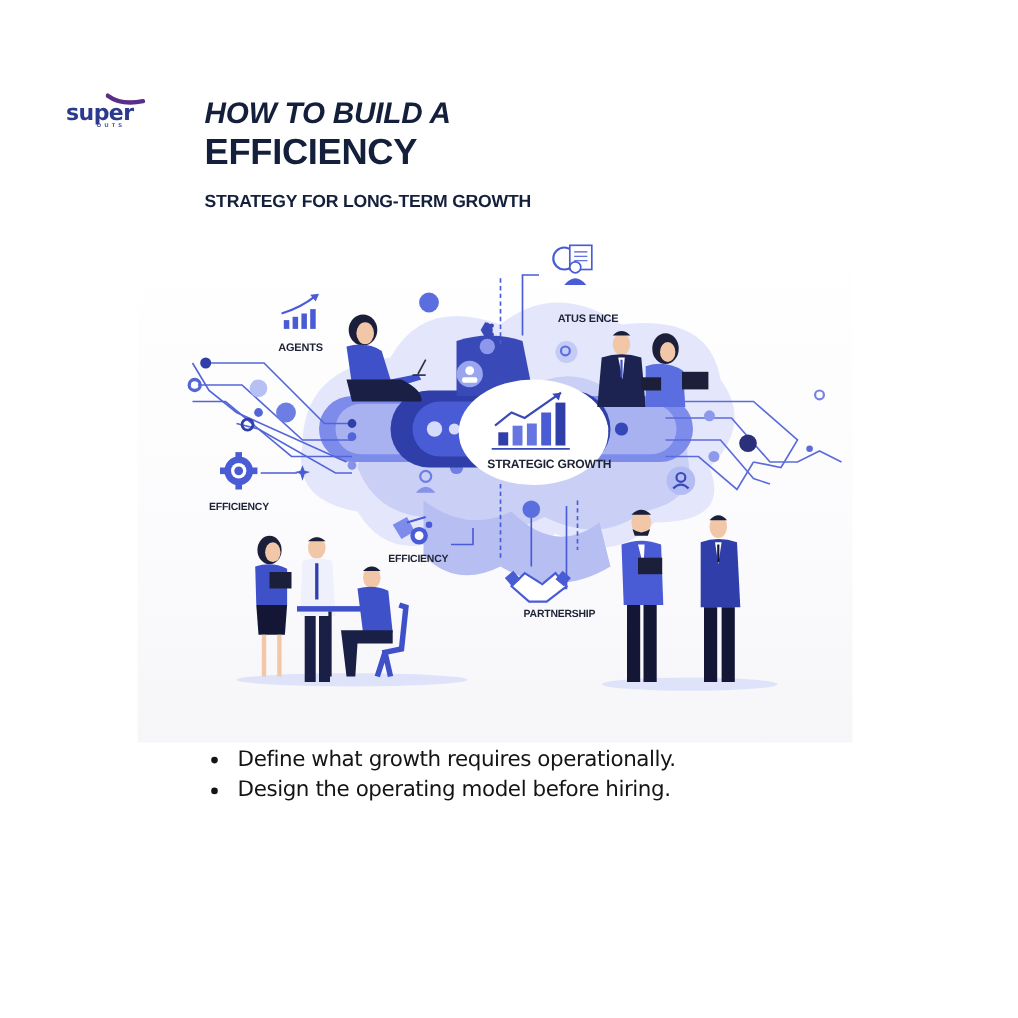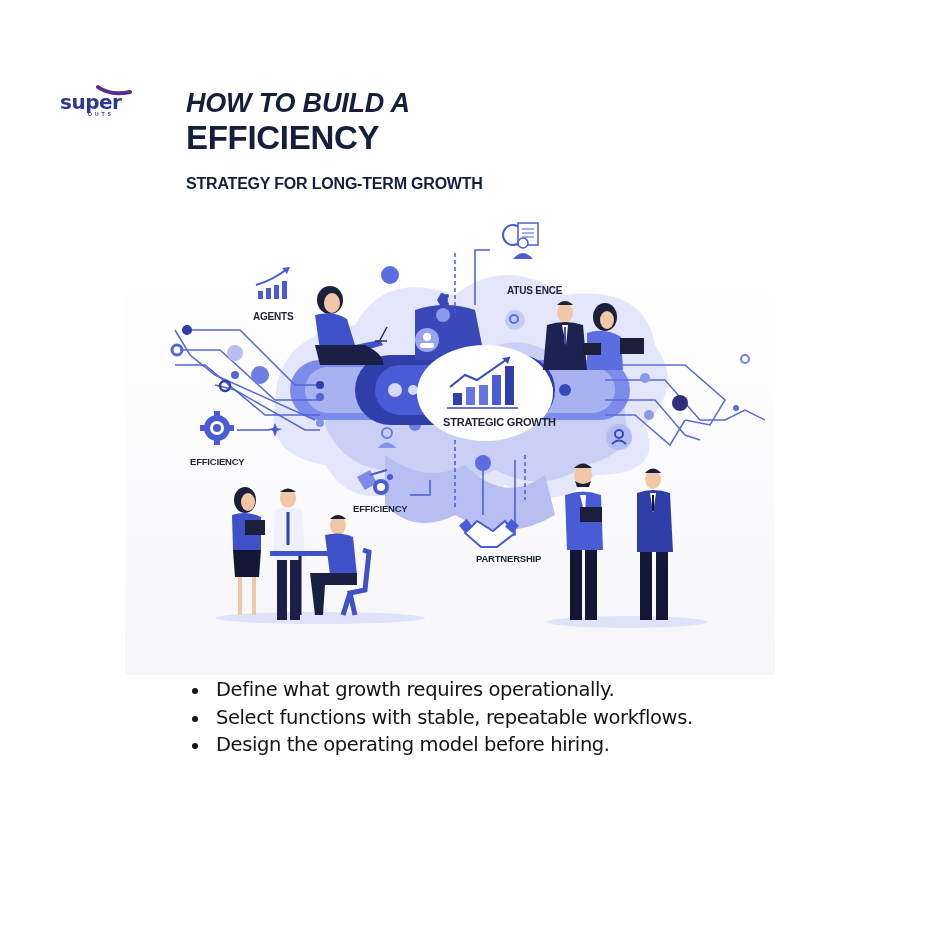--- a/index.html
+++ b/index.html
@@ -270,15 +270,14 @@
   <span class="lbl" style="left:128px; top:96px;">AGENTS</span>
   <span class="lbl" style="left:370px; top:70px;margin-left:12px;">ATUS ENCE</span>
   <span class="lbl" style="left:318px; top:201px; font-size:11px;">STRATEGIC GROWTH</span>
   <span class="lbl" style="left:65px; top:241px; font-size:9.5px;">EFFICIENCY</span>
   <span class="lbl" style="left:228px; top:288px; font-size:9.5px;">EFFICIENCY</span>
   <span class="lbl" style="left:331px; top:338px; font-size:9.5px;margin-left:20px;">PARTNERSHIP</span>
 </div>
 
 <ul class="bullets">
   <li>Define what growth requires operationally.</li>
-  <li>Select functions with stable, repeatable workflows.</li>
   <li>Design the operating model before hiring.</li>
 </ul>
 
 </body></html>

